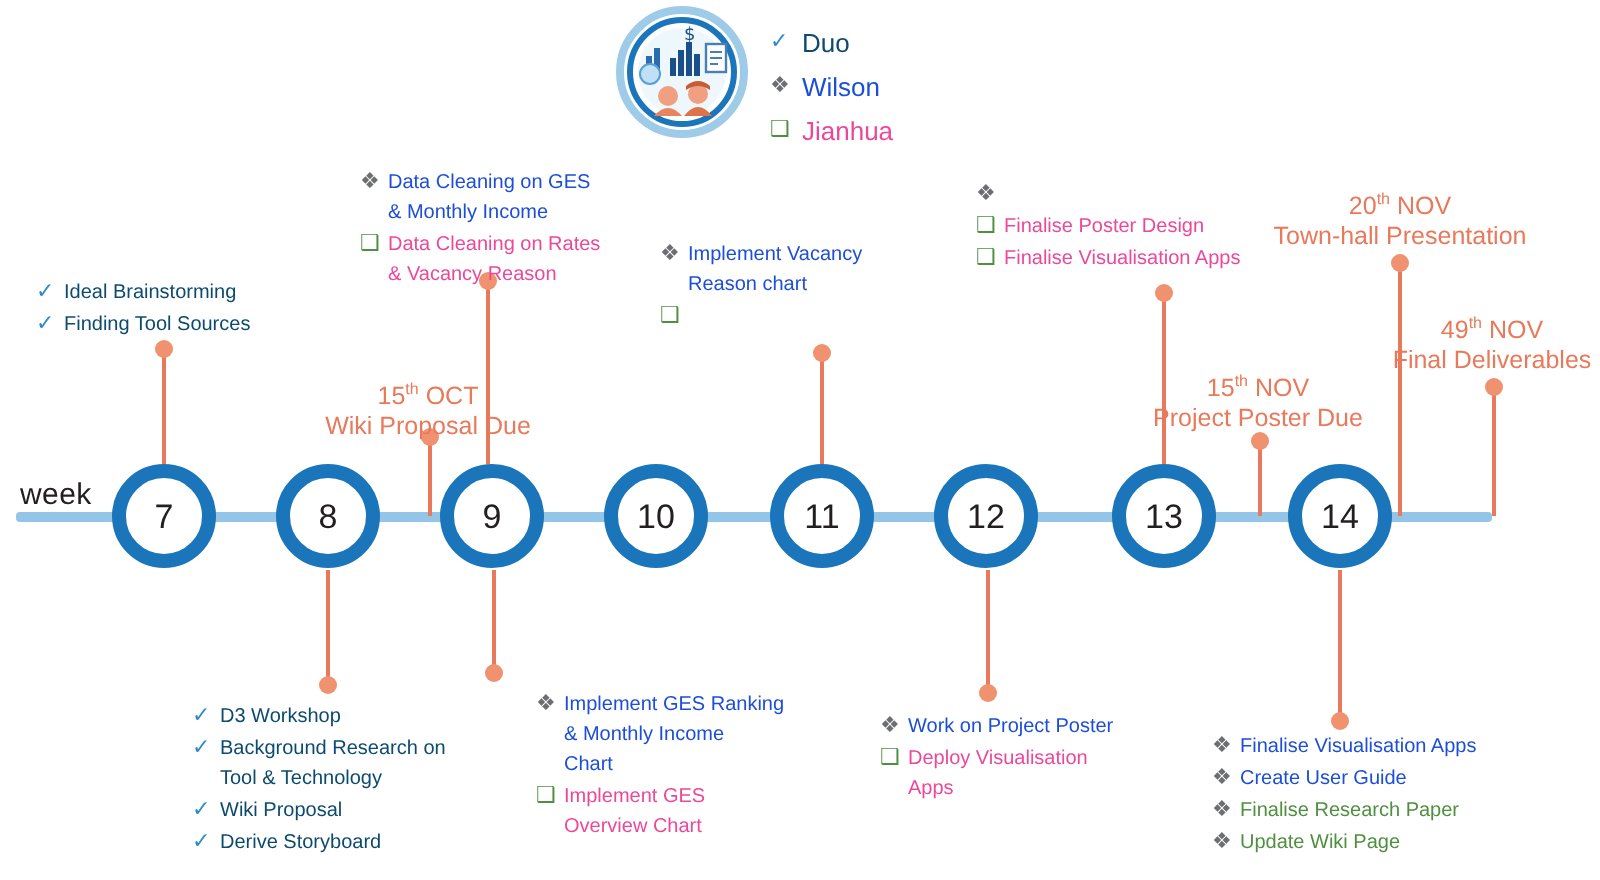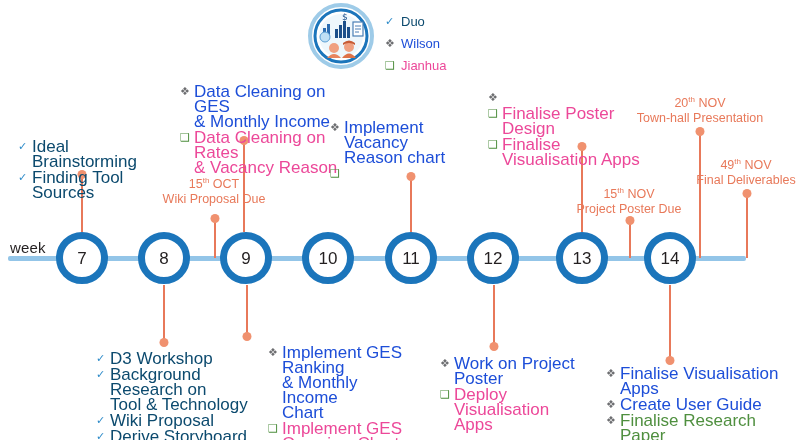--- a/index.html
+++ b/index.html
@@ -23,21 +23,21 @@
   .stem{position:absolute;width:2px;background:#e8795a;}
   .stem .dot{position:absolute;left:50%;width:9px;height:9px;border-radius:50%;
     background:#f0916f;transform:translateX(-50%);}
   .stem.up .dot{top:-4px;}
   .stem.down .dot{bottom:-4px;}
 
   
   .block{position:absolute;}
   .task{display:flex;align-items:flex-start;margin-bottom:1px;line-height:15px;}
   .mk{flex:0 0 auto;width:14px;font-size:11px;line-height:15px;text-align:left;}
-  .tx{font-size:17px;line-height:15px;}
+  .tx{font-size:10px;line-height:15px;}
 
   .duo   .mk{color:#2e8bc9;} .duo   .tx{color:#0c4a6e;}
   .wil   .mk{color:#6d6e71;} .wil   .tx{color:#1d4ed8;}
   .jia   .mk{color:#4f8f3f;} .jia   .tx{color:#ec4899;}
   .wil-g .mk{color:#6d6e71;} .wil-g .tx{color:#4f8f3f;}
 
   
   .ms{position:absolute;color:#e8795a;font-size:12.5px;line-height:15px;text-align:center;}
   .ms sup{font-size:8px;vertical-align:super;}
 
@@ -265,21 +265,21 @@
     <div class="task wil-g">
         <span class="mk">❖</span>
         <span class="tx">Finalise Research Paper</span>
       </div>
     <div class="task wil-g">
         <span class="mk">❖</span>
         <span class="tx">Update Wiki Page</span>
       </div>
   </div>
 
-  <div class="ms" style="left:144px;top:173px;width:140px;text-align:center;">
+  <div class="ms" style="left:144px;top:187px;width:140px;text-align:center;">
     <div><span>15</span><sup>th</sup> <span>OCT</span></div>
     <div>Wiki Proposal Due</div>
   </div>
 
   <div class="ms" style="left:559px;top:183px;width:140px;">
     <div><span>15</span><sup>th</sup> <span>NOV</span></div>
     <div>Project Poster Due</div>
   </div>
 
   <div class="ms" style="left:629px;top:92px;width:142px;">

